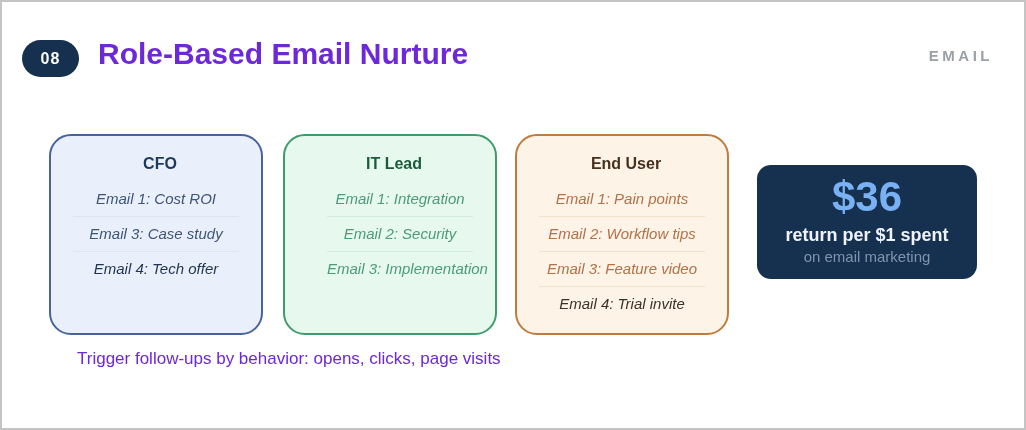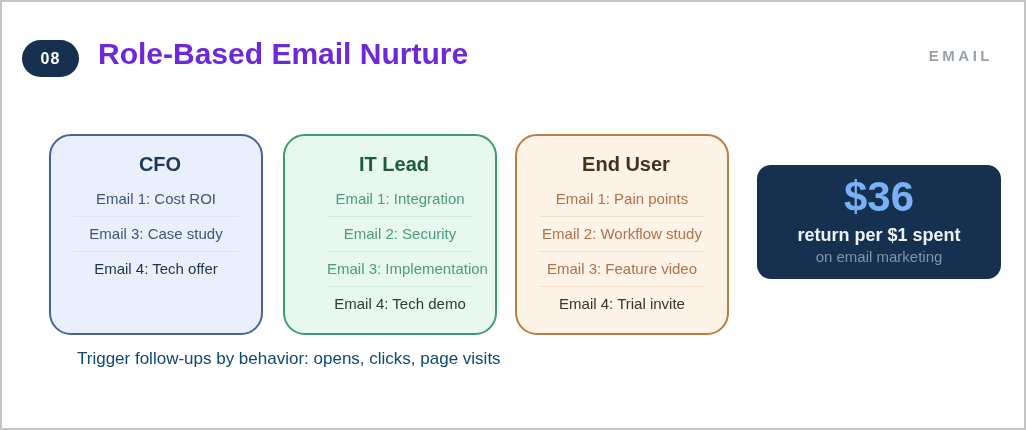--- a/index.html
+++ b/index.html
@@ -25,53 +25,53 @@
   }
   
   .card{
     position:absolute;top:132px;width:214px;height:201px;
     border-radius:22px;box-sizing:border-box;border:2px solid;
   }
   .card-blue{left:47px;background:#eaf0fb;border-color:#47639e;}
   .card-green{left:281px;background:#e7f8ef;border-color:#3e9c6c;}
   .card-orange{left:513px;background:#fdf3e6;border-color:#c07b3e;}
   .card-title{
-    margin:14px 0 0 8px;text-align:center;font-size:20px;font-weight:700;line-height:28px;
+    margin:14px 0 0 8px;text-align:center;font-size:16px;font-weight:700;line-height:28px;
   }
   .card-blue .card-title{color:#1d3a5c;}
   .card-green .card-title{color:#1c5c38;}
   .card-orange .card-title{color:#46311c;}
-  .card-items{list-style:none;margin:4px 22px 0 22px;padding:0;}
+  .card-items{list-style:none;margin:4px 22px 0 22px;padding:0;font-style:italic;}
   .card-items li{
     height:34px;line-height:34px;text-align:center;font-size:15px;white-space:nowrap;
   }
   .card-items li + li{border-top:1px solid;}
   .card-blue  .card-items li{color:#3e5578;}
   .card-green .card-items li{color:#4c9c78;margin-left:20px;}
   .card-orange .card-items li{color:#b3714a;}
   .card-blue  .card-items li + li{border-color:#dde4f2;}
   .card-green .card-items li + li{border-color:#d3ecdd;}
   .card-orange .card-items li + li{border-color:#f0e2cd;}
   .card-blue  .card-items li.last{color:#1f3450;}
   .card-green .card-items li.last{color:#2d3b35;}
   .card-orange .card-items li.last{color:#3c3227;}
   
   .stat-card{
-    position:absolute;left:755px;top:163px;width:244px;height:114px;
+    position:absolute;left:755px;top:163px;width:220px;height:114px;
     background:#16304f;border-radius:14px;box-sizing:border-box;
     text-align:center;color:#ffffff;
   }
   .stat-value{
     margin-top:8px;font-size:42px;line-height:48px;font-weight:700;color:#79b1f4;
   }
   .stat-line1{margin-top:3px;font-size:18px;line-height:22px;font-weight:600;color:#eef3f9;}
   .stat-line2{margin-top:1px;font-size:15px;line-height:19px;color:#8194ad;}
   
   .footer-note{
-    position:absolute;left:75px;top:347px;font-size:17px;color:#0c4a6e;white-space:nowrap;
+    position:absolute;left:75px;top:347px;font-size:17px;color:#6d28d9;white-space:nowrap;
   }
 </style>
 </head>
 <body>
 
 <div class="page">
 
   <div class="badge">
     <span>08</span>
   </div>
@@ -86,29 +86,28 @@
       <li class="last">Email 4: Tech offer</li>
     </ul>
   </div>
 
   <div class="card card-green">
     <div class="card-title">IT Lead</div>
     <ul class="card-items">
       <li>Email 1: Integration</li>
       <li>Email 2: Security</li>
       <li>Email 3: Implementation</li>
-      <li class="last">Email 4: Tech demo</li>
     </ul>
   </div>
 
   <div class="card card-orange">
     <div class="card-title">End User</div>
     <ul class="card-items">
       <li>Email 1: Pain points</li>
-      <li>Email 2: Workflow study</li>
+      <li>Email 2: Workflow tips</li>
       <li>Email 3: Feature video</li>
       <li class="last">Email 4: Trial invite</li>
     </ul>
   </div>
 
   <div class="stat-card">
     <div class="stat-value">$36</div>
     <div class="stat-line1">return per $1 spent</div>
     <div class="stat-line2">on email marketing</div>
   </div>

